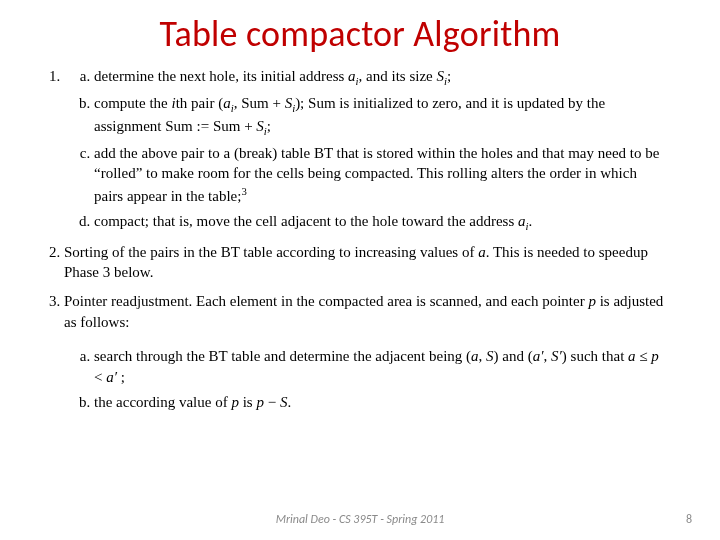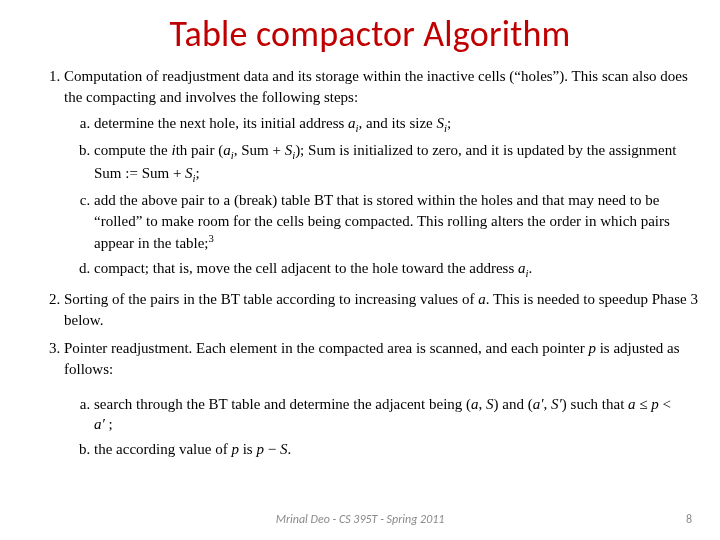--- a/index.html
+++ b/index.html
@@ -8,21 +8,21 @@
     height: 540px;
     background: #fff;
     font-family: "Times New Roman", Times, serif;
     color: #000;
     position: relative;
     overflow: hidden;
   }
   .slide {
     width: 100%;
     height: 100%;
-    padding: 12px 22px 0 42px;
+    padding: 12px 42px 0 42px;
     border-radius: 30px;
   }
   .title {
     font-family: Calibri, "Segoe UI", Arial, sans-serif;
     font-size: 36px;
     color: #c00000;
     text-align: center;
     font-weight: 400;
     margin-bottom: 10px;
     letter-spacing: 0.2px;
@@ -73,21 +73,20 @@
 </head>
 <body>
 
 <div class="slide">
   <h1 class="title">Table compactor Algorithm</h1>
 
   <div class="body-text">
     <ol class="main">
 
       <li>
-        <span>Computation of readjustment data and its storage within the inactive cells (“holes”). This scan also does the compacting and involves the following steps:</span>
         <ol class="sub">
           <li>
             <span>determine the next hole, its initial address </span><span class="mi">a</span><sub class="mi">i</sub><span>, and its size </span><span class="mi">S</span><sub class="mi">i</sub><span>;</span>
           </li>
           <li>
             <span>compute the </span><span class="mi">i</span><span>th pair (</span><span class="mi">a</span><sub class="mi">i</sub><span>, Sum + </span><span class="mi">S</span><sub class="mi">i</sub><span>); Sum is initialized to zero, and it is updated by the assignment Sum := Sum + </span><span class="mi">S</span><sub class="mi">i</sub><span>;</span>
           </li>
           <li>
             <span>add the above pair to a (break) table BT that is stored within the holes and that may need to be “rolled” to make room for the cells being compacted. This rolling alters the order in which pairs appear in the table;</span><sup>3</sup>
           </li>

